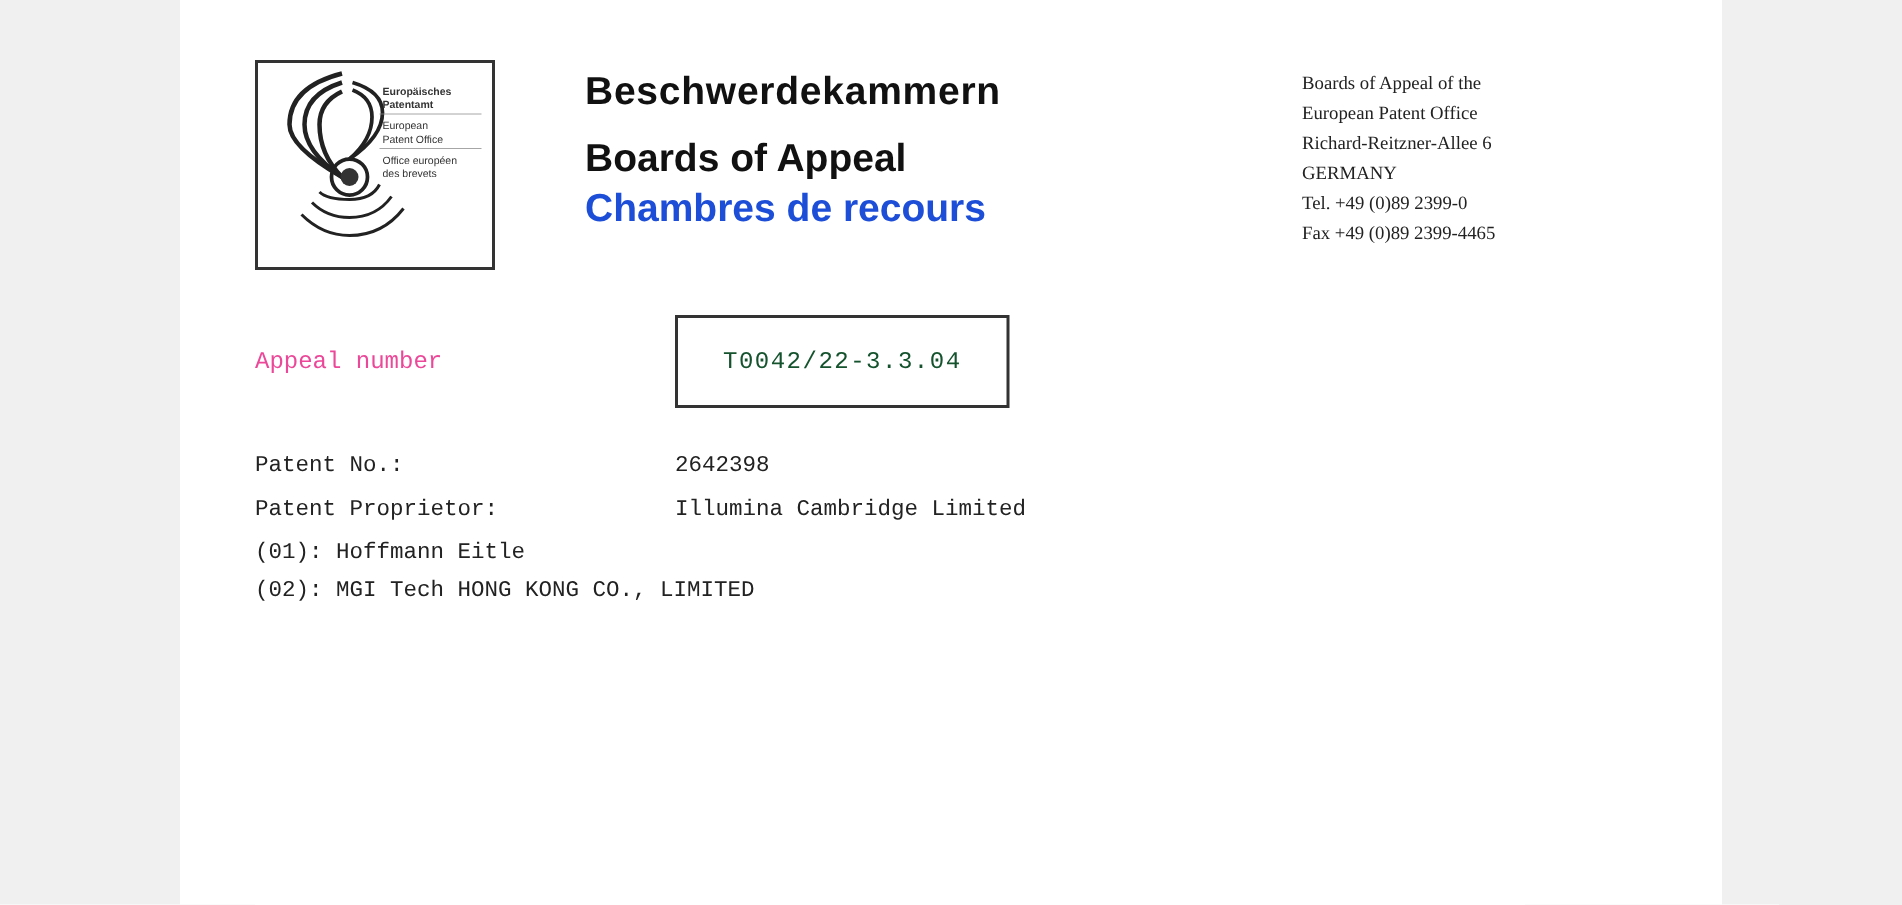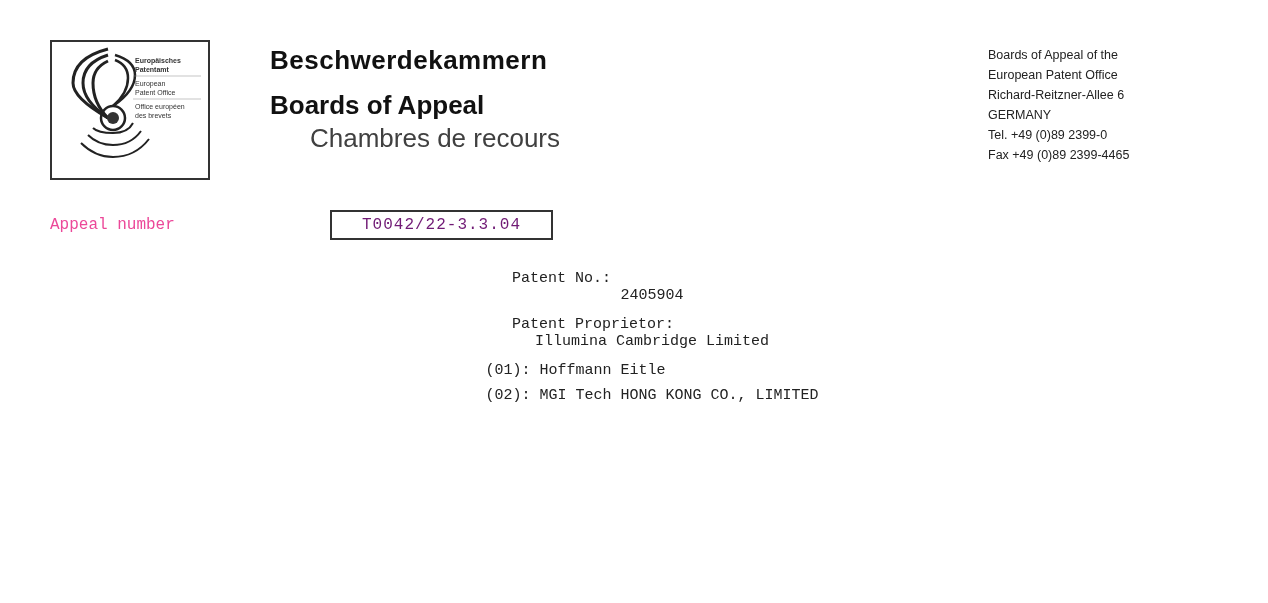--- a/index.html
+++ b/index.html
@@ -12,21 +12,21 @@
       background: #f0f0f0;
       display: flex;
       justify-content: center;
       align-items: center;
       min-height: 100vh;
       font-family: 'Courier New', Courier, monospace;
     }
 
     .page {
       background: #ffffff;
-      width: 1268px;
+      width: 1028px;
       min-height: 603px;
       padding: 40px 50px 40px 50px;
       position: relative;
     }
 
     .header-section {
       display: flex;
       flex-direction: row;
       align-items: flex-start;
       justify-content: space-between;
@@ -76,29 +76,28 @@
     .title-area h2 {
       font-size: 26px;
       font-weight: bold;
       font-family: Arial, sans-serif;
       color: #111;
       margin-bottom: 2px;
     }
 
     .title-area h3 {
       font-size: 26px;
-      font-weight: normal;
+      font-weight: bold;
       font-family: Arial, sans-serif;
-      color: #404040;
-      margin-left: 40px;
+      color: #1d4ed8;
     }
 
     .address-area {
       text-align: left;
-      font-family: Liberation Sans, sans-serif;
+      font-family: Liberation Serif, serif;
       font-size: 12.5px;
       color: #222;
       line-height: 1.6;
       flex-shrink: 0;
       padding-top: 5px;
       min-width: 230px;
     }
 
     .appeal-number-row {
       display: flex;
@@ -110,37 +109,36 @@
 
     .appeal-number-label {
       font-family: 'Courier New', Courier, monospace;
       font-size: 16px;
       color: #ec4899;
       min-width: 280px;
     }
 
     .appeal-number-box {
       border: 2px solid #333;
-      padding: 4px 30px;
+      padding: 20px 30px;
       font-family: 'Courier New', Courier, monospace;
       font-size: 16px;
-      color: #701a75;
+      color: #14532d;
       letter-spacing: 1px;
     }
 
     .details-section {
       margin-top: 10px;
     }
 
     .detail-row {
       display: flex;
-      flex-direction: column;
+      flex-direction: row;
       margin-bottom: 12px;
       align-items: center;
-      margin-left: 36px;
     }
 
     .detail-label {
       font-family: 'Courier New', Courier, monospace;
       font-size: 15px;
       color: #222;
       min-width: 280px;
       flex-shrink: 0;
     }
 
@@ -217,21 +215,21 @@
     <span class="appeal-number-label">Appeal number</span>
     <div class="appeal-number-box">
       <span>T0042/22-3.3.04</span>
     </div>
   </div>
 
   <div class="details-section">
 
     <div class="detail-row">
       <span class="detail-label">Patent No.:</span>
-      <span class="detail-value">2405904</span>
+      <span class="detail-value">2642398</span>
     </div>
 
     <div class="detail-row">
       <span class="detail-label">Patent Proprietor:</span>
       <span class="detail-value">Illumina Cambridge Limited</span>
     </div>
 
     <div class="detail-row">
       <div class="detail-value detail-value-multi">
         <span>(01): Hoffmann Eitle</span>

